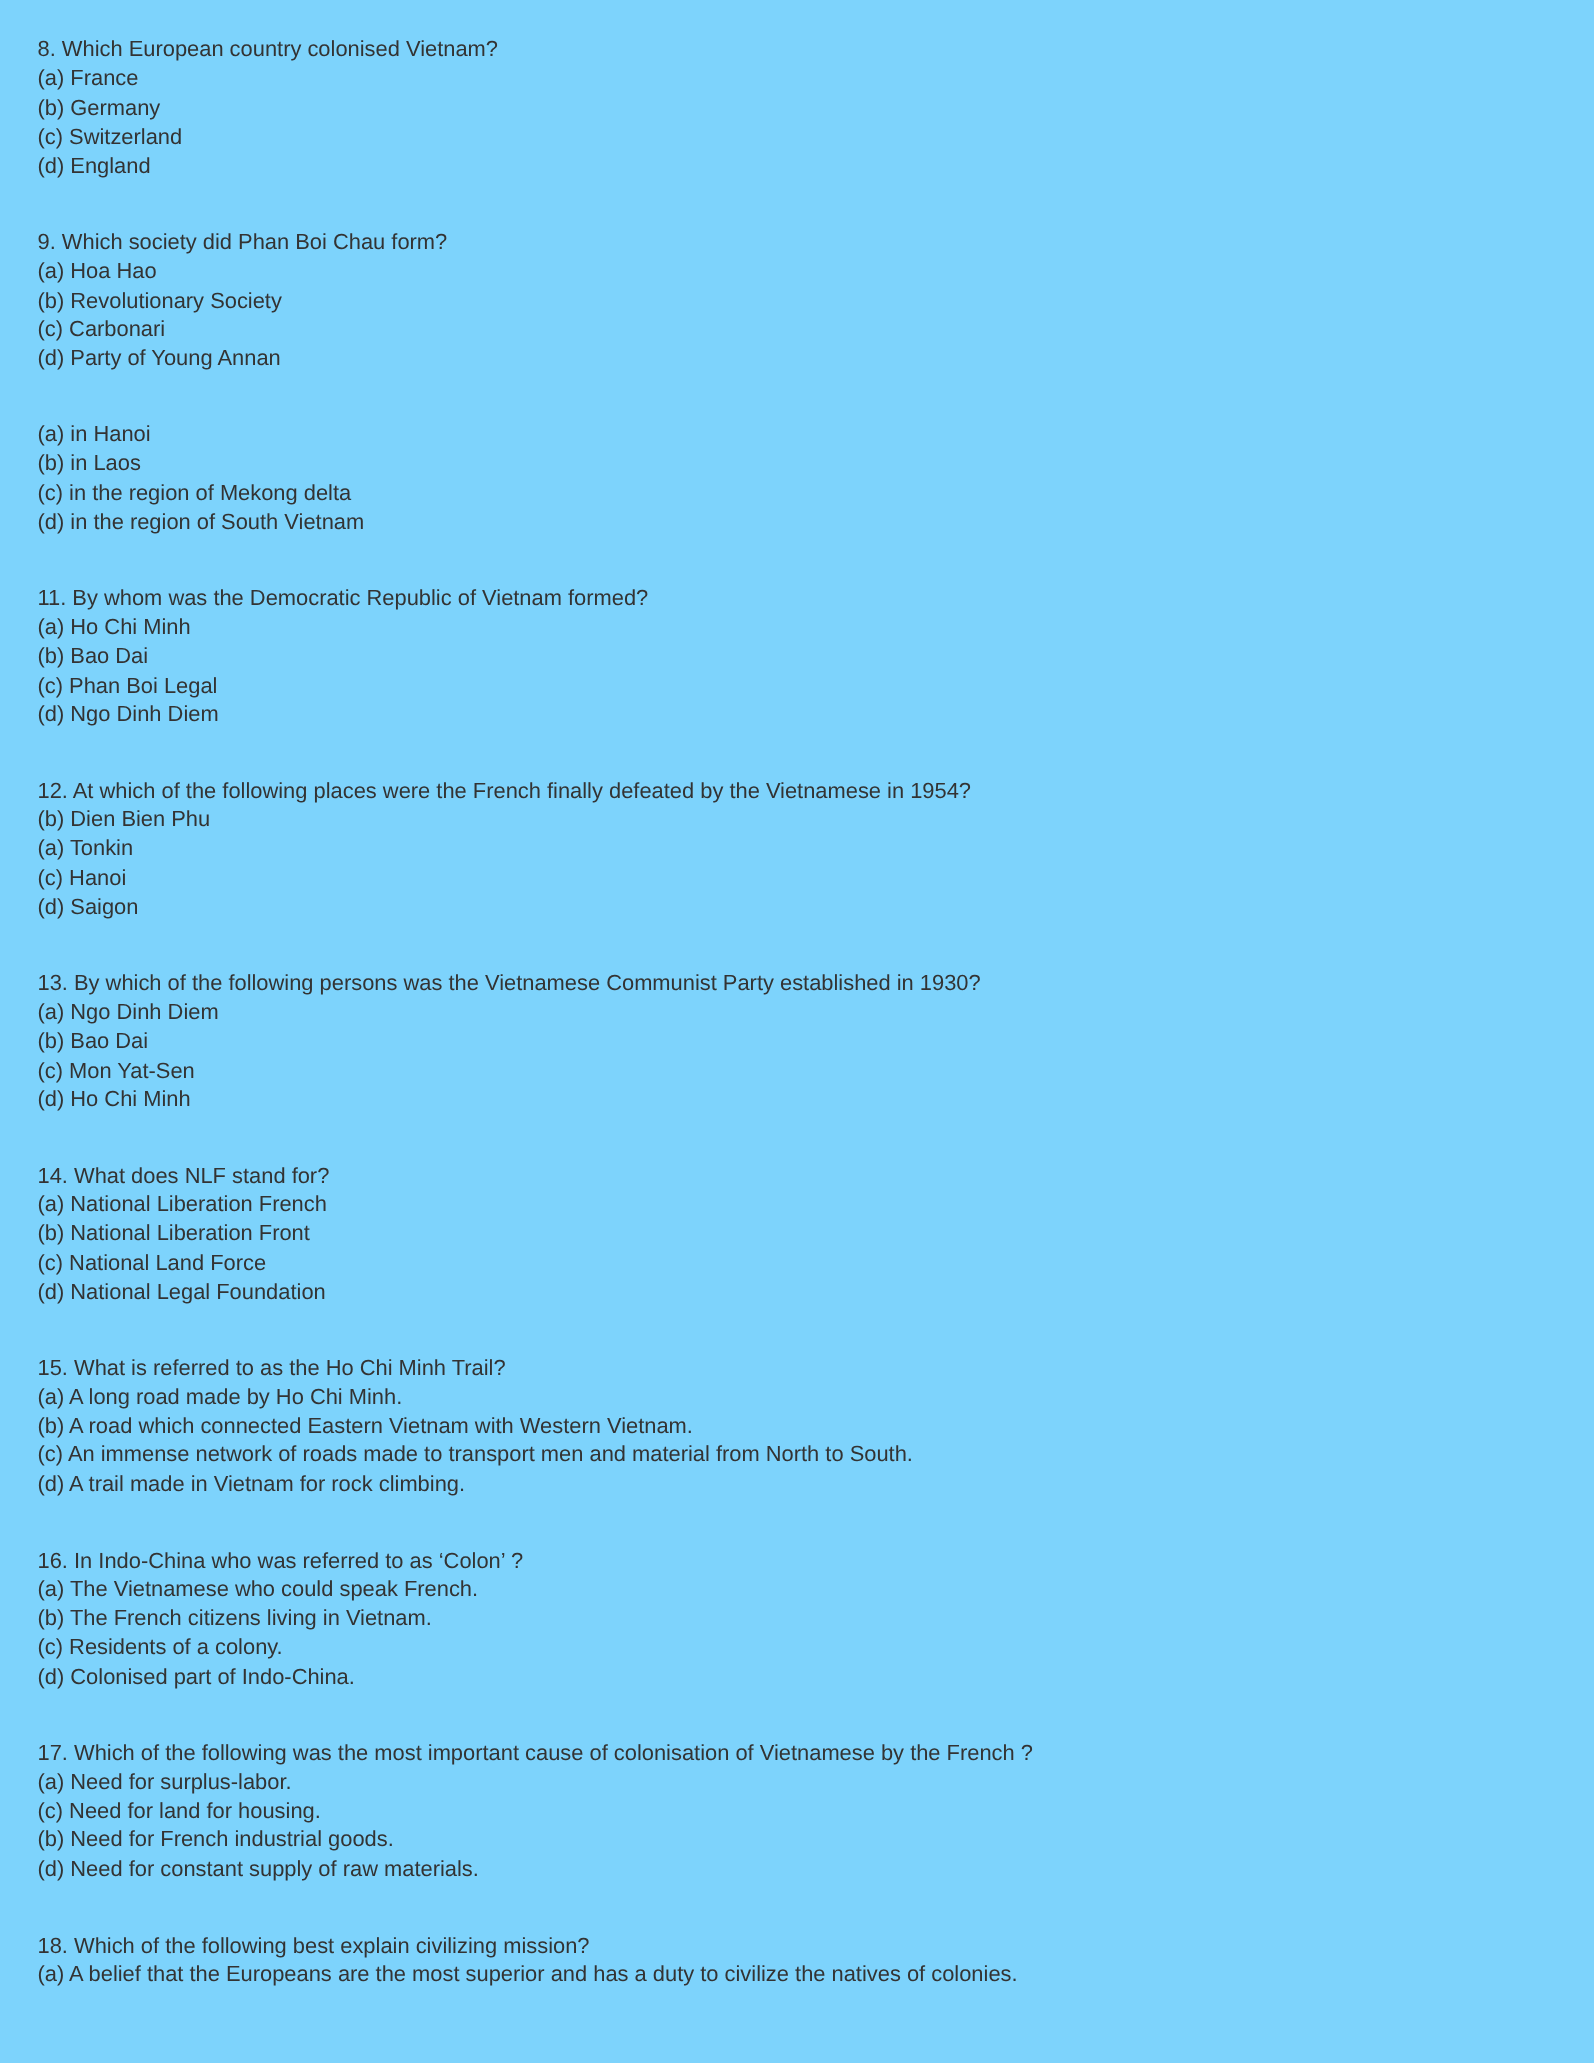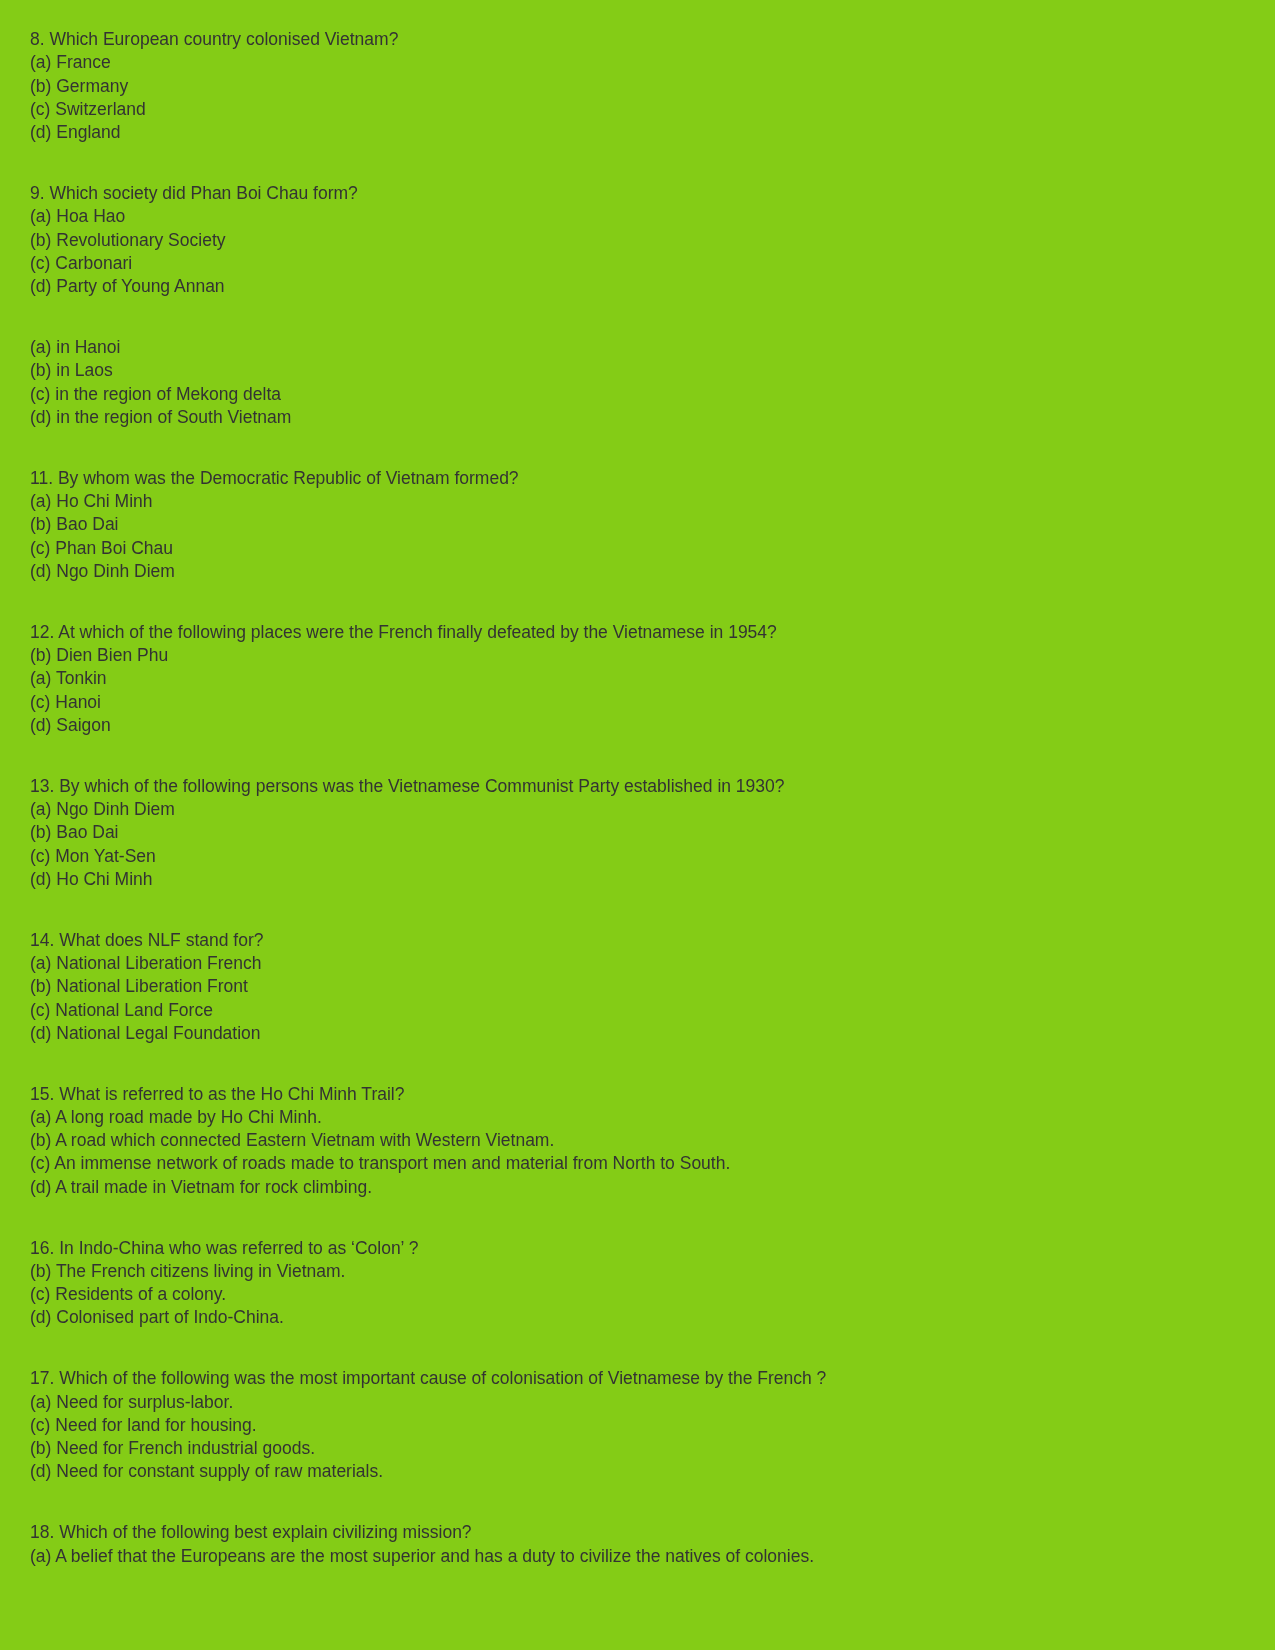--- a/index.html
+++ b/index.html
@@ -4,21 +4,21 @@
 <style>
   html, body {
     margin: 0;
     padding: 0;
     background: #ffffff;
   }
   .page {
     width: 1275px;
     height: 1650px;
     box-sizing: border-box;
-    background: #84cc16;
+    background: #7dd3fc;
     padding: 28px 30px 0 30px;
     font-family: "Liberation Sans", sans-serif;
     font-size: 17.5px;
     line-height: 23.3px;
     color: #333333;
     overflow: hidden;
   }
   .question-block {
     margin-bottom: 37.5px;
   }
@@ -48,21 +48,21 @@
       <div class="question-block">
         <div class="line">(a) in Hanoi</div>
         <div class="line">(b) in Laos</div>
         <div class="line">(c) in the region of Mekong delta</div>
         <div class="line">(d) in the region of South Vietnam</div>
       </div>
       <div class="question-block">
         <div class="line">11. By whom was the Democratic Republic of Vietnam formed?</div>
         <div class="line">(a) Ho Chi Minh</div>
         <div class="line">(b) Bao Dai</div>
-        <div class="line">(c) Phan Boi Chau</div>
+        <div class="line">(c) Phan Boi Legal</div>
         <div class="line">(d) Ngo Dinh Diem</div>
       </div>
       <div class="question-block">
         <div class="line">12. At which of the following places were the French finally defeated by the Vietnamese in 1954?</div>
         <div class="line">(b) Dien Bien Phu</div>
         <div class="line">(a) Tonkin</div>
         <div class="line">(c) Hanoi</div>
         <div class="line">(d) Saigon</div>
       </div>
       <div class="question-block">
@@ -81,20 +81,21 @@
       </div>
       <div class="question-block">
         <div class="line">15. What is referred to as the Ho Chi Minh Trail?</div>
         <div class="line">(a) A long road made by Ho Chi Minh.</div>
         <div class="line">(b) A road which connected Eastern Vietnam with Western Vietnam.</div>
         <div class="line">(c) An immense network of roads made to transport men and material from North to South.</div>
         <div class="line">(d) A trail made in Vietnam for rock climbing.</div>
       </div>
       <div class="question-block">
         <div class="line">16. In Indo-China who was referred to as ‘Colon’ ?</div>
+        <div class="line">(a) The Vietnamese who could speak French.</div>
         <div class="line">(b) The French citizens living in Vietnam.</div>
         <div class="line">(c) Residents of a colony.</div>
         <div class="line">(d) Colonised part of Indo-China.</div>
       </div>
       <div class="question-block">
         <div class="line">17. Which of the following was the most important cause of colonisation of Vietnamese by the French ?</div>
         <div class="line">(a) Need for surplus-labor.</div>
         <div class="line">(c) Need for land for housing.</div>
         <div class="line">(b) Need for French industrial goods.</div>
         <div class="line">(d) Need for constant supply of raw materials.</div>

